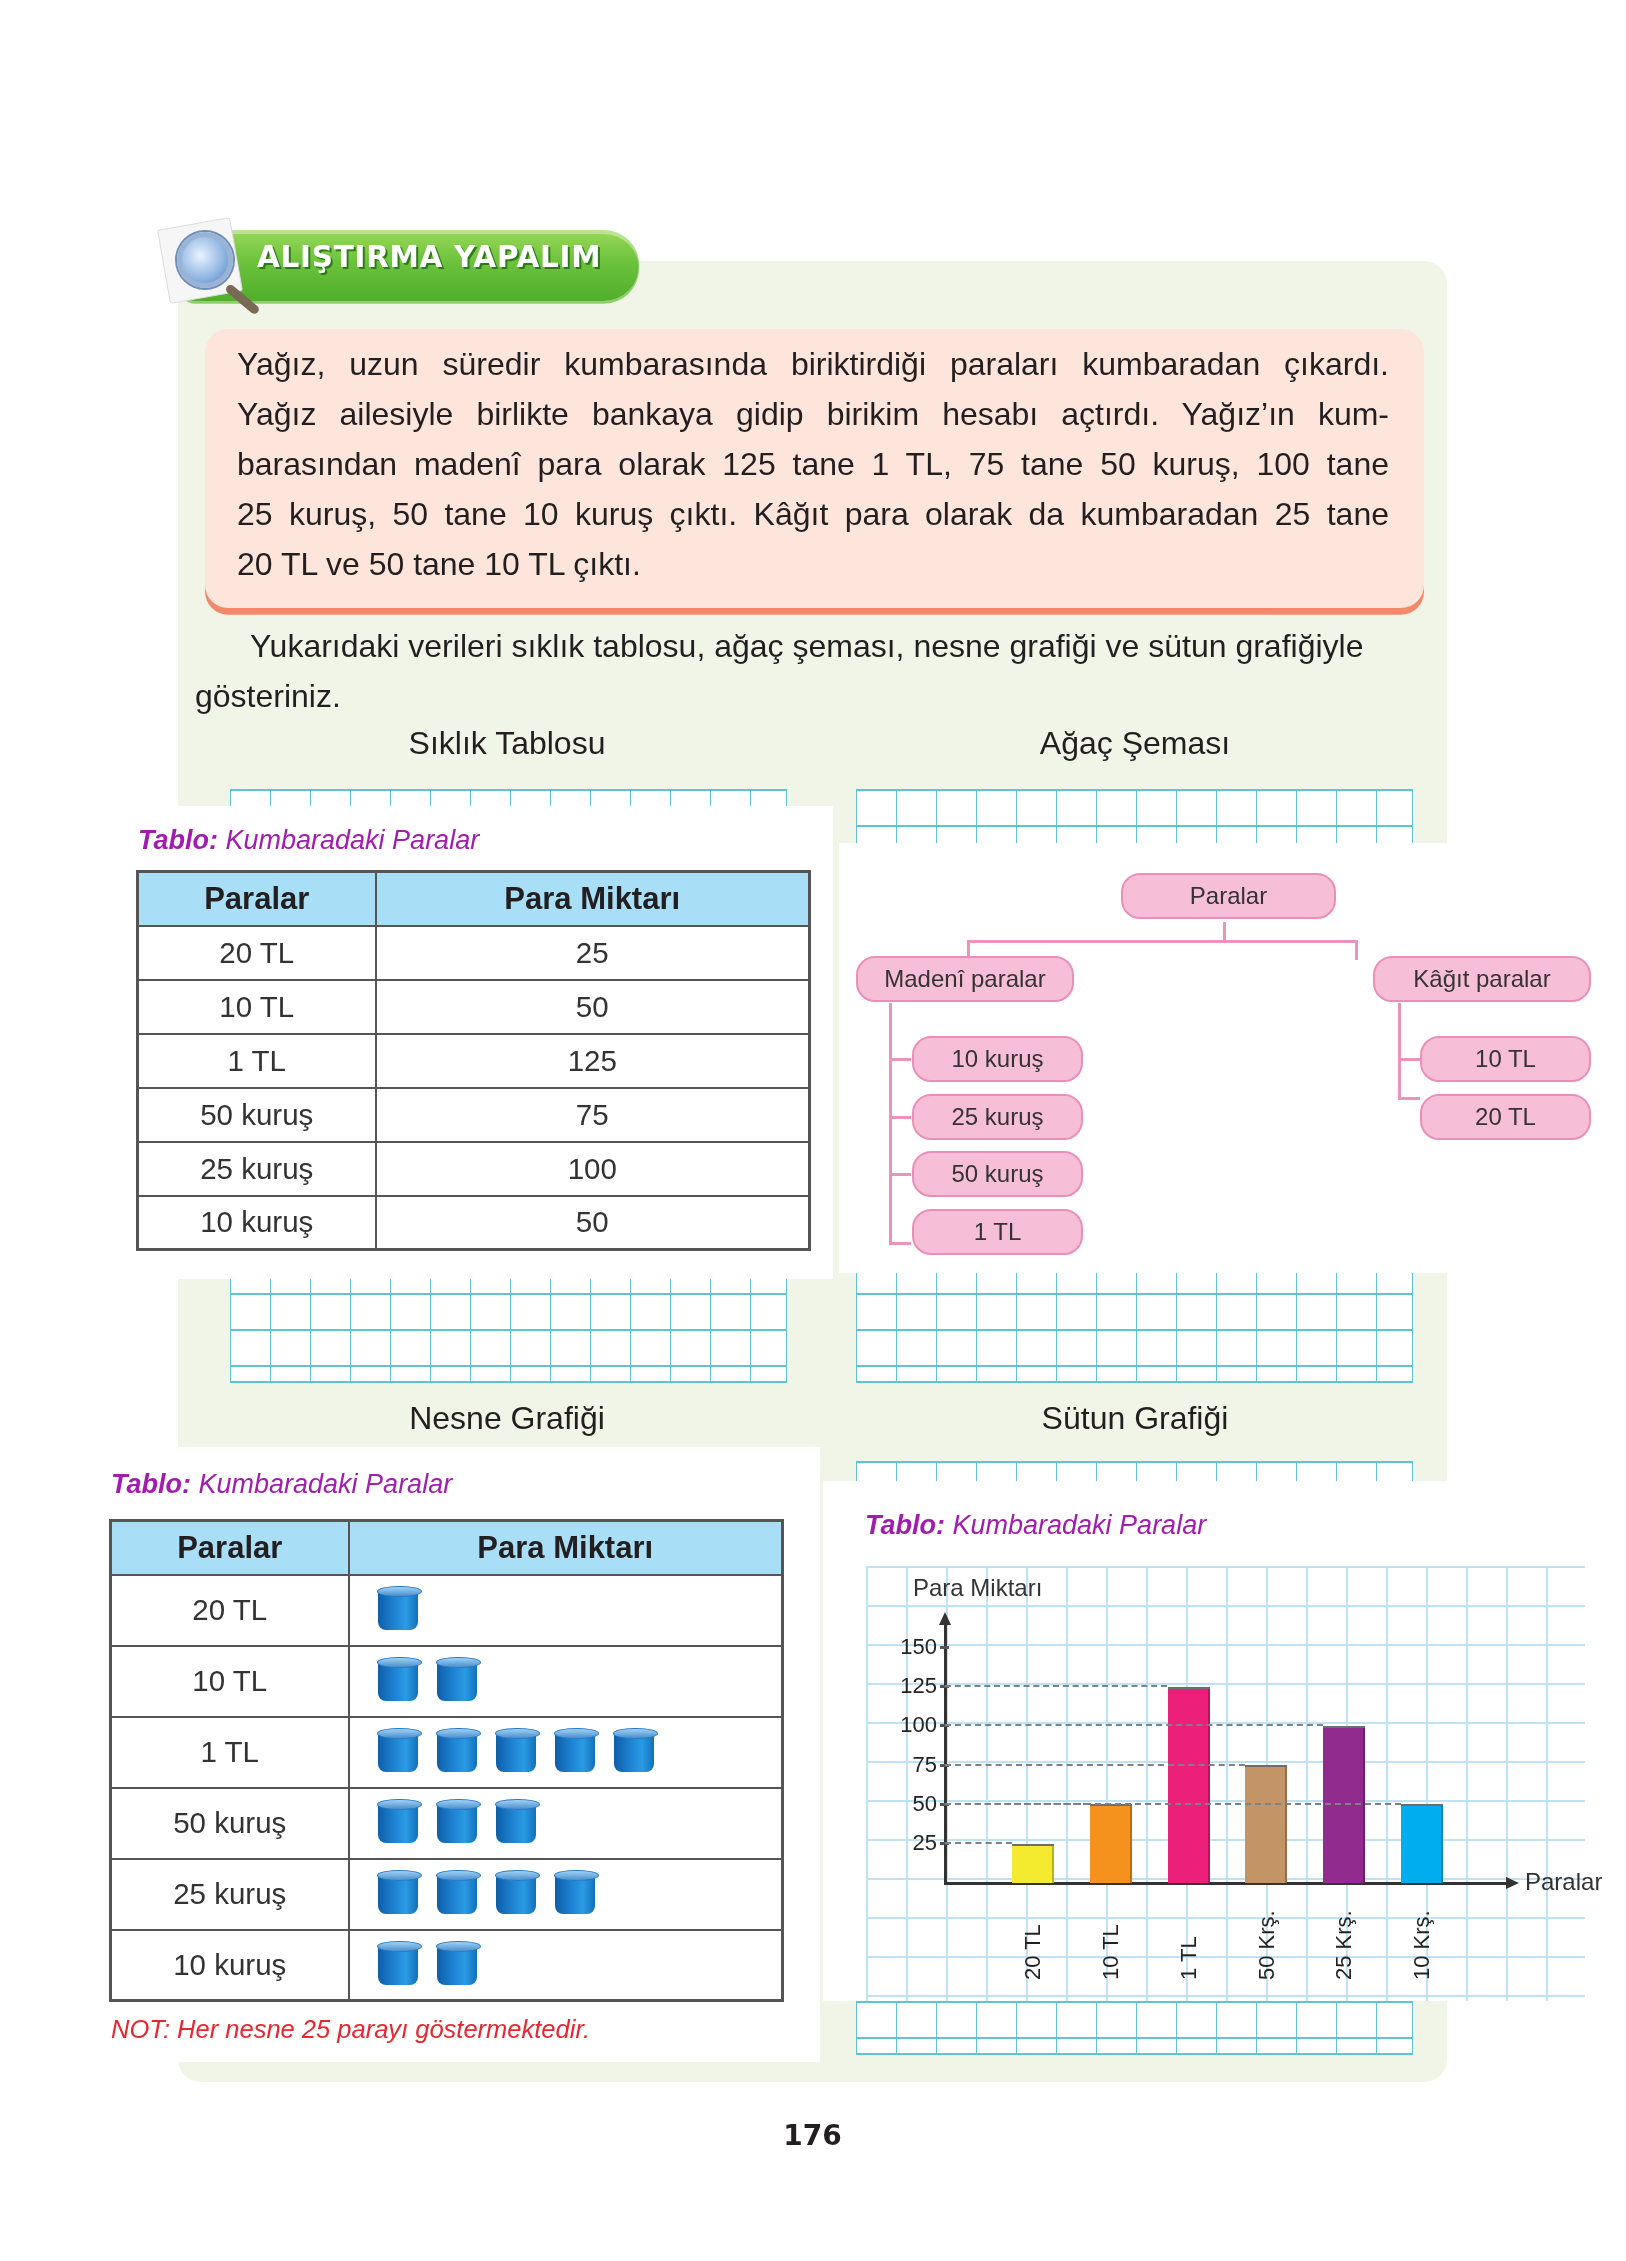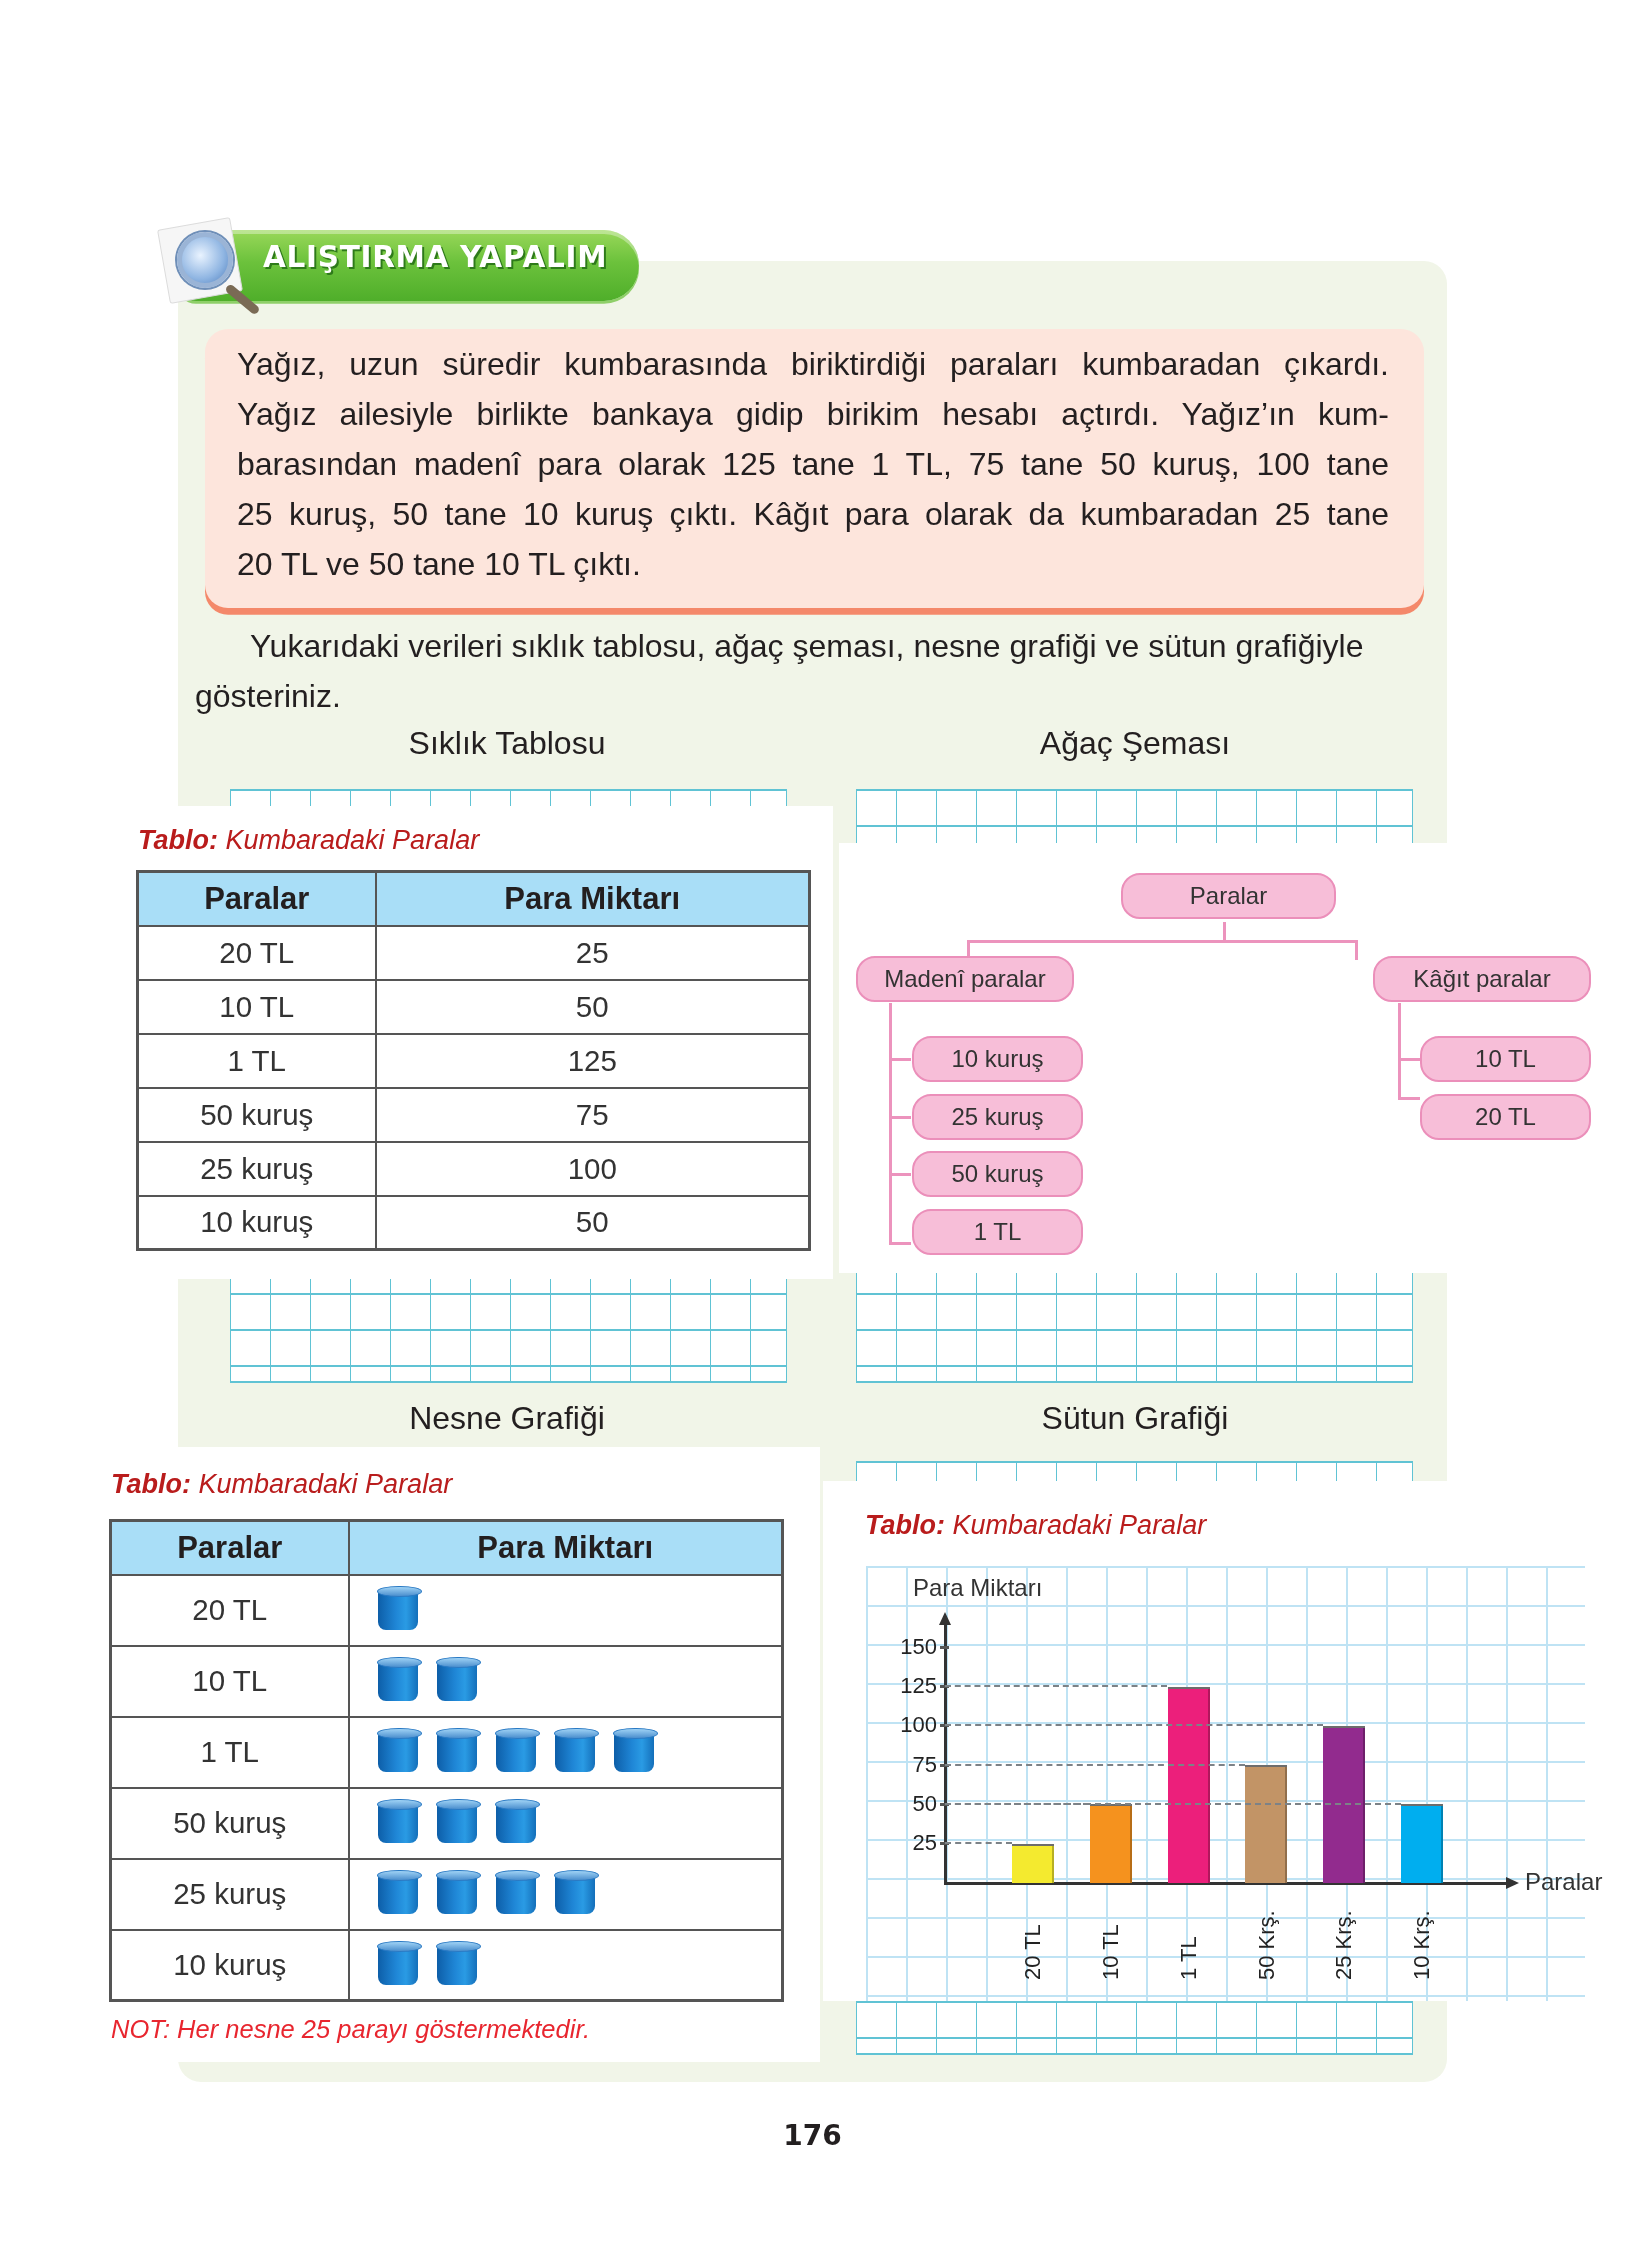--- a/index.html
+++ b/index.html
@@ -7,21 +7,21 @@
   body { position: relative; font-family: "Liberation Sans", sans-serif; color: #231f20; }
   .abs { position: absolute; }
 
   
   .panel { left: 178px; top: 261px; width: 1269px; height: 1821px; background: #f1f5e8; border-radius: 23px; }
 
   
   .banner { left: 176px; top: 230px; width: 463px; height: 71px; border-radius: 20px 35px 35px 20px;
     background: linear-gradient(#9ad85a 0%, #6cc23c 45%, #4fae2a 100%);
     box-shadow: inset 0 4px 0 rgba(255,255,255,0.35), 0 2.7px 0 #8fcf69; }
-  .banner-text { left: 263px; top: 240px; font-size: 29.5px; font-weight: bold; color: #fff; letter-spacing: 0.7px;
+  .banner-text { left: 257px; top: 240px; font-size: 29.5px; font-weight: bold; color: #fff; letter-spacing: 0.7px;
     font-family: "DejaVu Sans", sans-serif; text-shadow: 2px 2px 0 #2e7a1a; }
   .mag-paper { left: 163px; top: 223px; width: 74px; height: 75px; background: #f6f6f6; border: 1.3px solid #dcdcdc; transform: rotate(-10deg); border-radius: 2.7px; }
   .mag-lens { left: 177px; top: 232px; width: 56px; height: 56px; border-radius: 50%;
     background: radial-gradient(circle at 40% 40%, #e9f3ff 0%, #8fb5e2 60%, #4f7fbe 100%); border: 5.4px solid #9ab4d6; box-shadow: 0 0 0 2px #6f8fb8; }
   .mag-handle { left: 227px; top: 282px; width: 40px; height: 9.4px; background: #7a6a55; border-radius: 4.7px; transform: rotate(40deg); transform-origin: left center; }
 
   
   .story { left: 205px; top: 329px; width: 1219px; height: 279px; background: #fde5dc; border-radius: 23px;
     box-shadow: 0 6.7px 0 #f4886a; }
   .story-text { left: 237px; top: 339px; width: 1152px; font-size: 32px; line-height: 50px; text-align: justify; }
@@ -33,21 +33,21 @@
   
   .grid { background-color: #ffffff;
     background-image:
       linear-gradient(to right, #60c3d4 1.3px, transparent 1.3px),
       linear-gradient(to bottom, #60c3d4 2px, transparent 2px);
     background-size: 40px 100%, 100% 36px;
     border-right: 1.3px solid #60c3d4; border-bottom: 2px solid #60c3d4; }
 
   .card { background: #fff; }
 
-  .caption { font-size: 27px; font-style: italic; color: #b91c1c; }
+  .caption { font-size: 27px; font-style: italic; color: #a21caf; }
   .caption b { font-weight: bold; }
 
   table.freq { border-collapse: collapse; position: absolute; border: 3.4px solid #555; }
   table.freq th { background: #a9def7; font-size: 31px; font-weight: bold; height: 54px; border: 2.7px solid #555; }
   table.freq td { font-size: 29.5px; text-align: center; border: 2.7px solid #555; height: 54px; color: #333; }
 
   
   .node { position: absolute; background: #f7bed8; border: 2px solid #eb8fba; border-radius: 19px;
     font-size: 24px; display: flex; align-items: center; justify-content: center; color: #333; height: 46px; }
   .tline { position: absolute; background: #ec93bd; }

